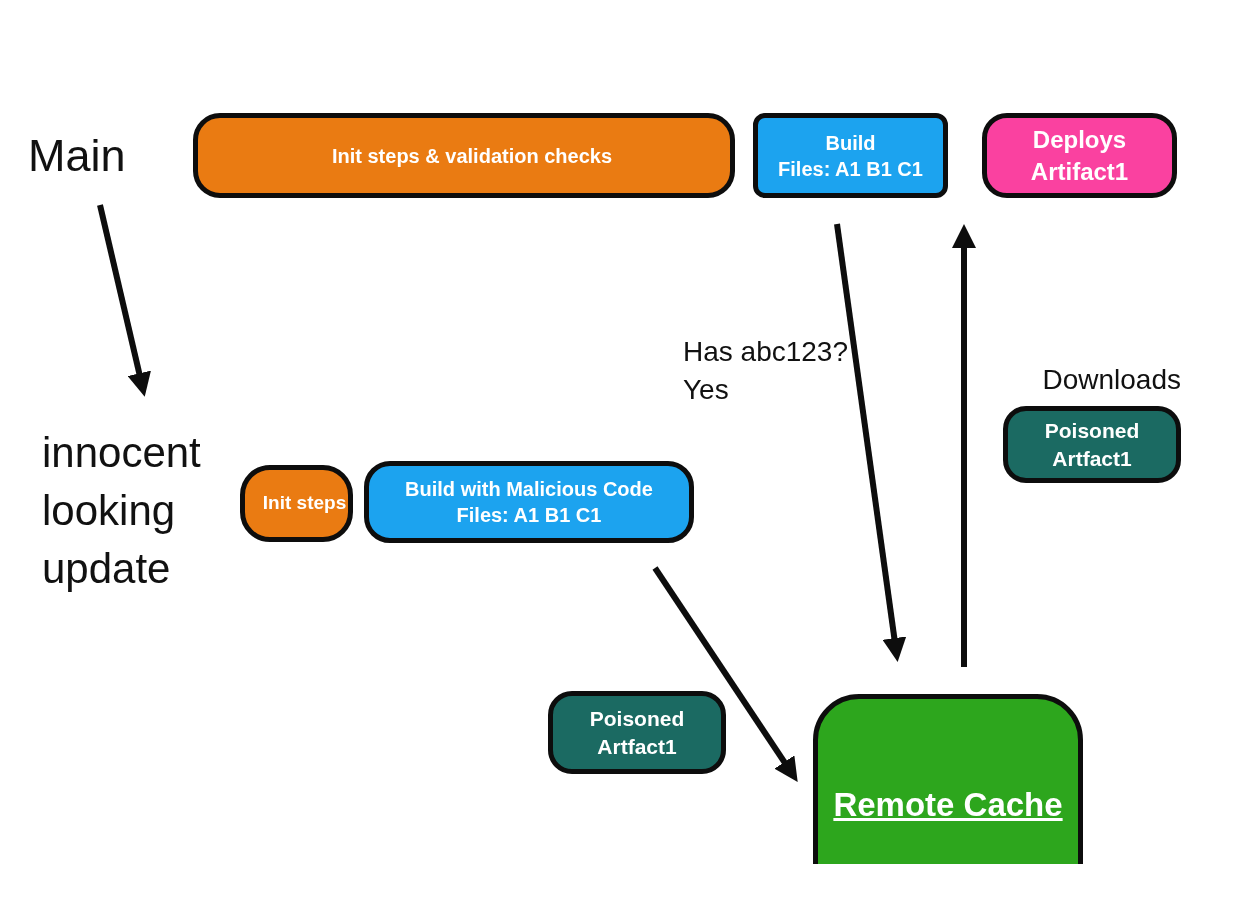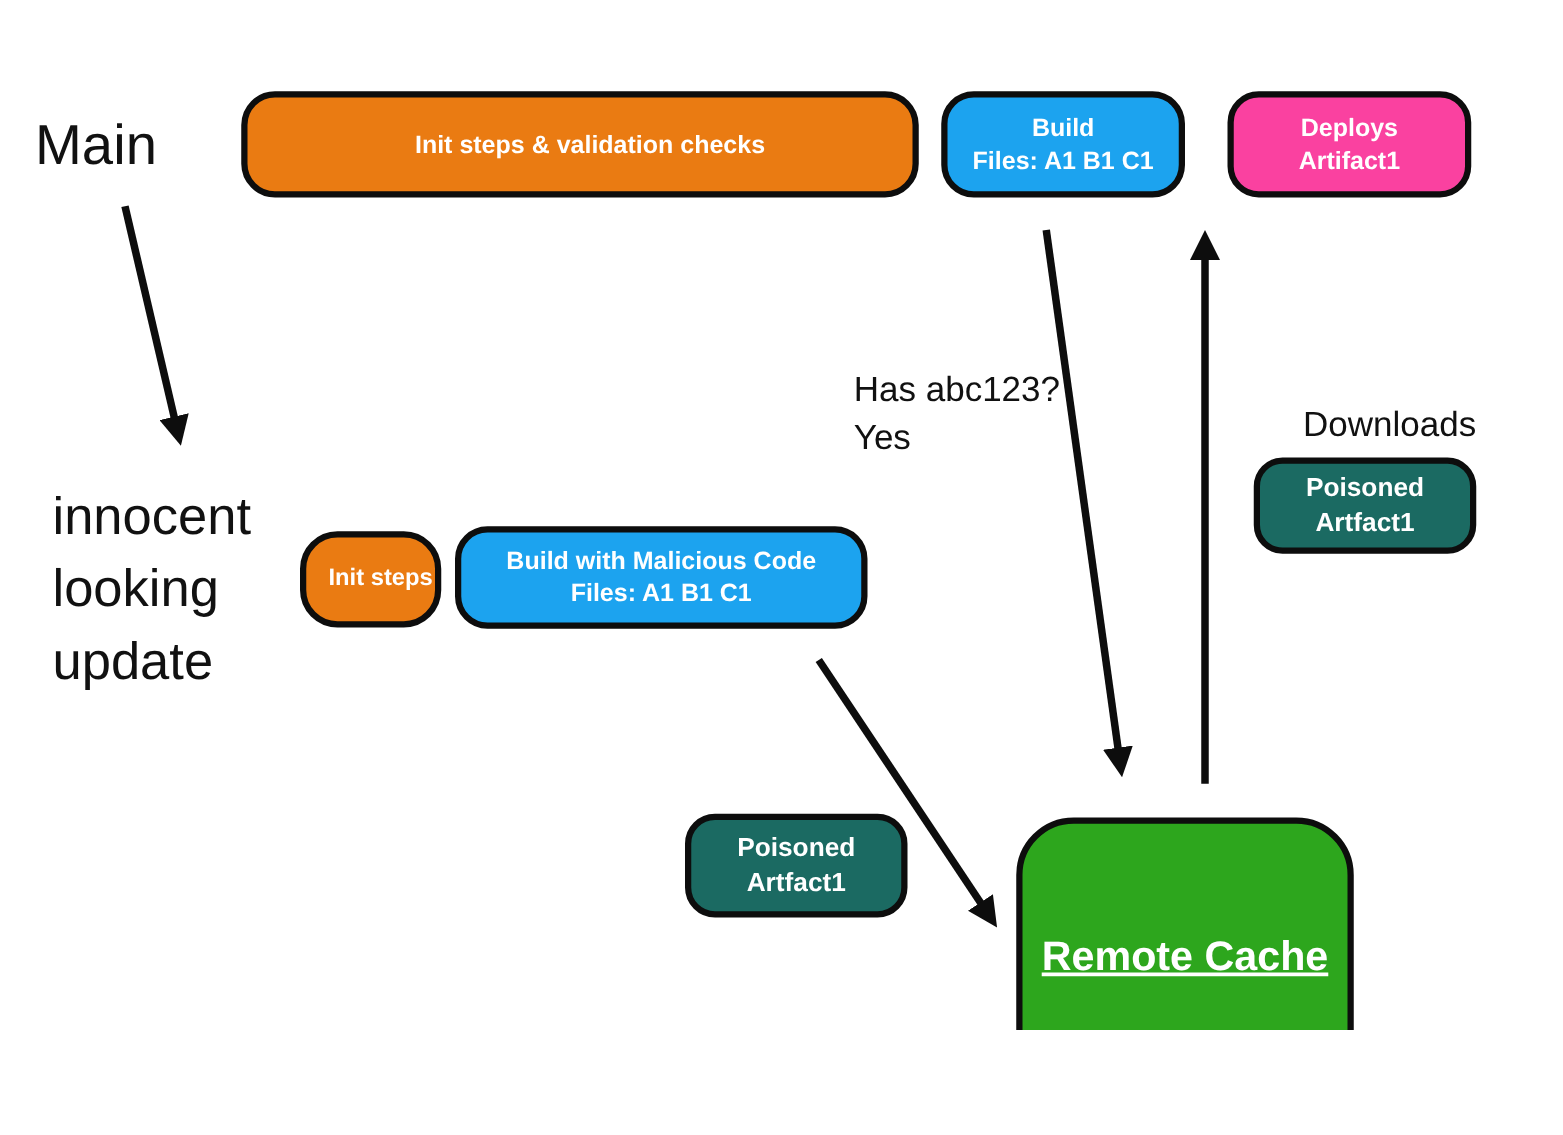--- a/index.html
+++ b/index.html
@@ -5,20 +5,21 @@
   * { margin: 0; padding: 0; box-sizing: border-box; }
   html, body { background: #ffffff; }
   body { font-family: "Liberation Sans", sans-serif; }
 
   .canvas {
     position: relative;
     width: 1250px;
     height: 824px;
     background: #ffffff;
     overflow: hidden;
+    margin-top: 40px;
   }
 
   .arrows {
     position: absolute;
     inset: 0;
     width: 1250px;
     height: 908px;
     pointer-events: none;
   }
 
@@ -47,22 +48,22 @@
   }
 
   
   .lbl-main           { left: 28px;  top: 90px;  font-size: 45px; }
   .lbl-innocent       { left: 42px;  top: 384px; font-size: 42px; line-height: 58px; }
   .lbl-hash           { left: 683px; top: 293px; font-size: 28px; line-height: 38px; }
   .lbl-downloads      { left: 1003px; top: 324px; width: 178px; text-align: right; font-size: 28px; }
   .lbl-uploads        { left: 548px; top: 607px; width: 178px; text-align: center; font-size: 28px; }
 
   .n-init-validation  { left: 193px; top: 73px;  width: 542px; height: 85px; border-radius: 27px; font-size: 20px; }
-  .n-build            { left: 753px; top: 73px;  width: 195px; height: 85px; border-radius: 26px; font-size: 20px; }
-  .n-deploys          { left: 982px; top: 73px;  width: 195px; height: 85px; border-radius: 25px; font-size: 20px; }
+  .n-build            { left: 753px; top: 73px;  width: 195px; height: 85px; border-radius: 12px; font-size: 20px; }
+  .n-deploys          { left: 982px; top: 73px;  width: 195px; height: 85px; border-radius: 25px; font-size: 24px; }
   .n-init-steps       { left: 240px; top: 425px; width: 113px; height: 77px; border-radius: 30px; font-size: 19px; }
   .n-build-malicious  { left: 364px; top: 421px; width: 330px; height: 82px; border-radius: 26px; font-size: 20px; }
   .n-poisoned-dl      { left: 1003px; top: 366px; width: 178px; height: 77px; border-radius: 23px; font-size: 21px; }
   .n-poisoned-ul      { left: 548px; top: 651px; width: 178px; height: 83px; border-radius: 24px; font-size: 21px; }
   .n-remote-cache     { left: 813px; top: 654px; width: 270px; height: 223px; border-radius: 46px; font-size: 33px; text-decoration: underline; }
 </style>
 </head>
 <body>
 
 <div class="canvas">

